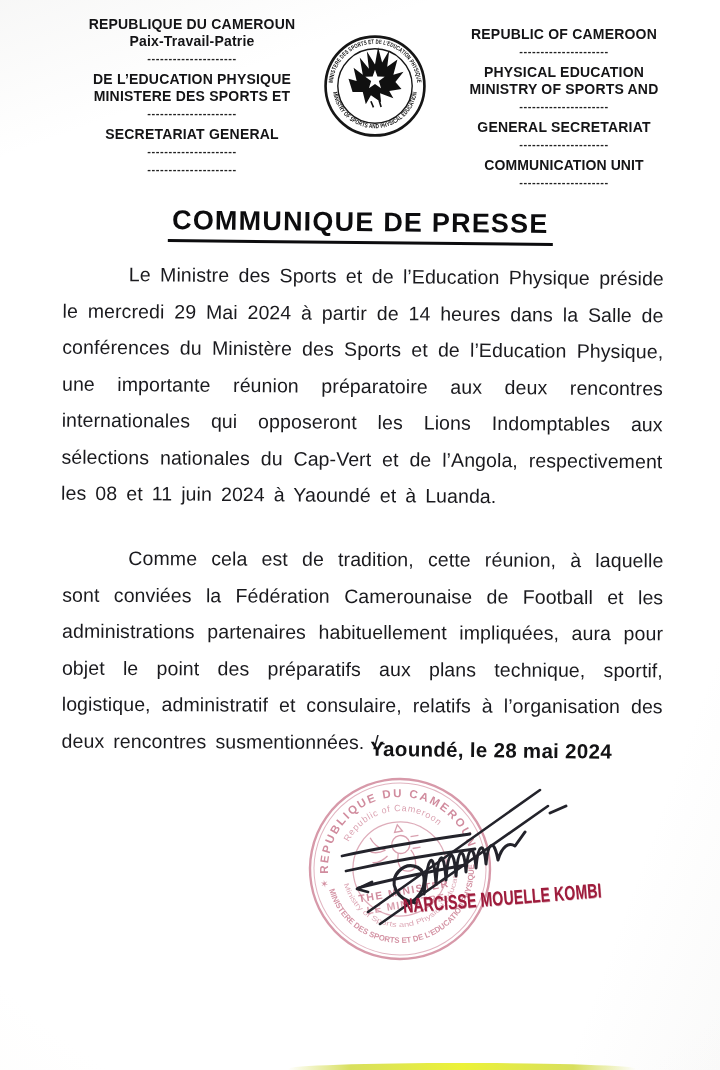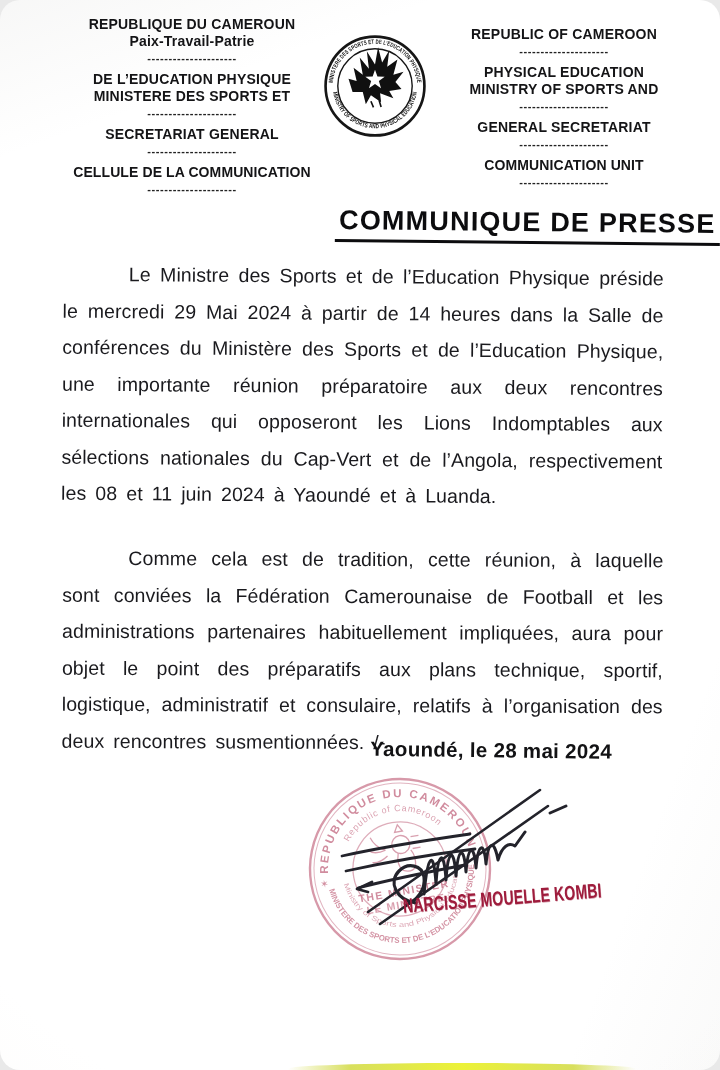--- a/index.html
+++ b/index.html
@@ -1,35 +1,35 @@
 <!DOCTYPE html>
 <html><head>
 <meta charset="utf-8">
 <style>
   html,body{margin:0;padding:0;background:#e9e9e9;}
   .page{
     position:relative;width:720px;height:1070px;margin:0 auto;overflow:hidden;
     background:radial-gradient(130% 105% at 52% 42%, #ffffff 62%, #fbfaf8 86%, #f3f1ec 100%);
-    font-family:"Liberation Sans", sans-serif;color:#17171a;border-radius:20px;
+    font-family:"Liberation Sans", sans-serif;color:#17171a;
   }
   .page::before{
     content:"";position:absolute;inset:0;pointer-events:none;
     background:linear-gradient(160deg, rgba(180,180,175,0.10) 0%, rgba(255,255,255,0) 12%),
                linear-gradient(290deg, rgba(190,190,185,0.08) 0%, rgba(255,255,255,0) 14%);
   }
   
   .hblock{position:absolute;text-align:center;}
   .hblock-left{left:66px;top:16px;width:252px;}
   .hblock-right{left:442px;top:26px;width:244px;}
   .hline{font-size:14px;font-weight:600;line-height:17px;letter-spacing:0.2px;color:#141416;}
   .hline.strong{font-weight:800;font-size:14px;letter-spacing:0.1px;}
   .hdiv{font-size:11px;font-weight:700;line-height:11px;letter-spacing:0.6px;color:#222;margin:3px 0 7px;}
   .seal{position:absolute;left:322px;top:33px;width:106px;height:106px;}
   
-  .title-row{position:absolute;left:0;top:207px;width:100%;text-align:right;}
+  .title-row{position:absolute;left:0;top:207px;width:100%;text-align:center;}
   .title{
     display:inline-block;font-size:27px;font-weight:800;letter-spacing:1.2px;color:#0c0c0e;
     border-bottom:3.5px solid #0c0c0e;padding:0 4px 3px;transform:rotate(0.6deg);
   }
   
   .body-text{position:absolute;left:62px;top:258px;width:601px;}
   .body-text p{
     margin:0 0 27px;font-size:19.5px;line-height:36.5px;text-align:justify;
     text-indent:66px;word-spacing:3.5px;letter-spacing:0.1px;color:#1a1a1e;
   }
@@ -61,21 +61,20 @@
 
   <div class="hblock hblock-left">
     <div class="hline">REPUBLIQUE DU CAMEROUN</div>
     <div class="hline">Paix-Travail-Patrie</div>
     <div class="hdiv">---------------------</div>
     <div class="hline">DE L’EDUCATION PHYSIQUE</div>
     <div class="hline">MINISTERE DES SPORTS ET</div>
     <div class="hdiv">---------------------</div>
     <div class="hline">SECRETARIAT GENERAL</div>
     <div class="hdiv">---------------------</div>
-    <div class="hline strong">CELLULE DE LA COMMUNICATION</div>
     <div class="hdiv">---------------------</div>
   </div>
 
   <svg class="seal" viewBox="0 0 104 104">
     <defs>
       <path id="sealTopArc" d="M 10.5 52 A 41.5 41.5 0 0 1 93.5 52" fill="none"></path>
       <path id="sealBotArc" d="M 10.5 52 A 41.5 41.5 0 0 0 93.5 52" fill="none"></path>
     </defs>
     <circle cx="52" cy="52" r="48.5" fill="none" stroke="#161616" stroke-width="2.6"></circle>
     <circle cx="52" cy="52" r="36.5" fill="none" stroke="#161616" stroke-width="1.4"></circle>

